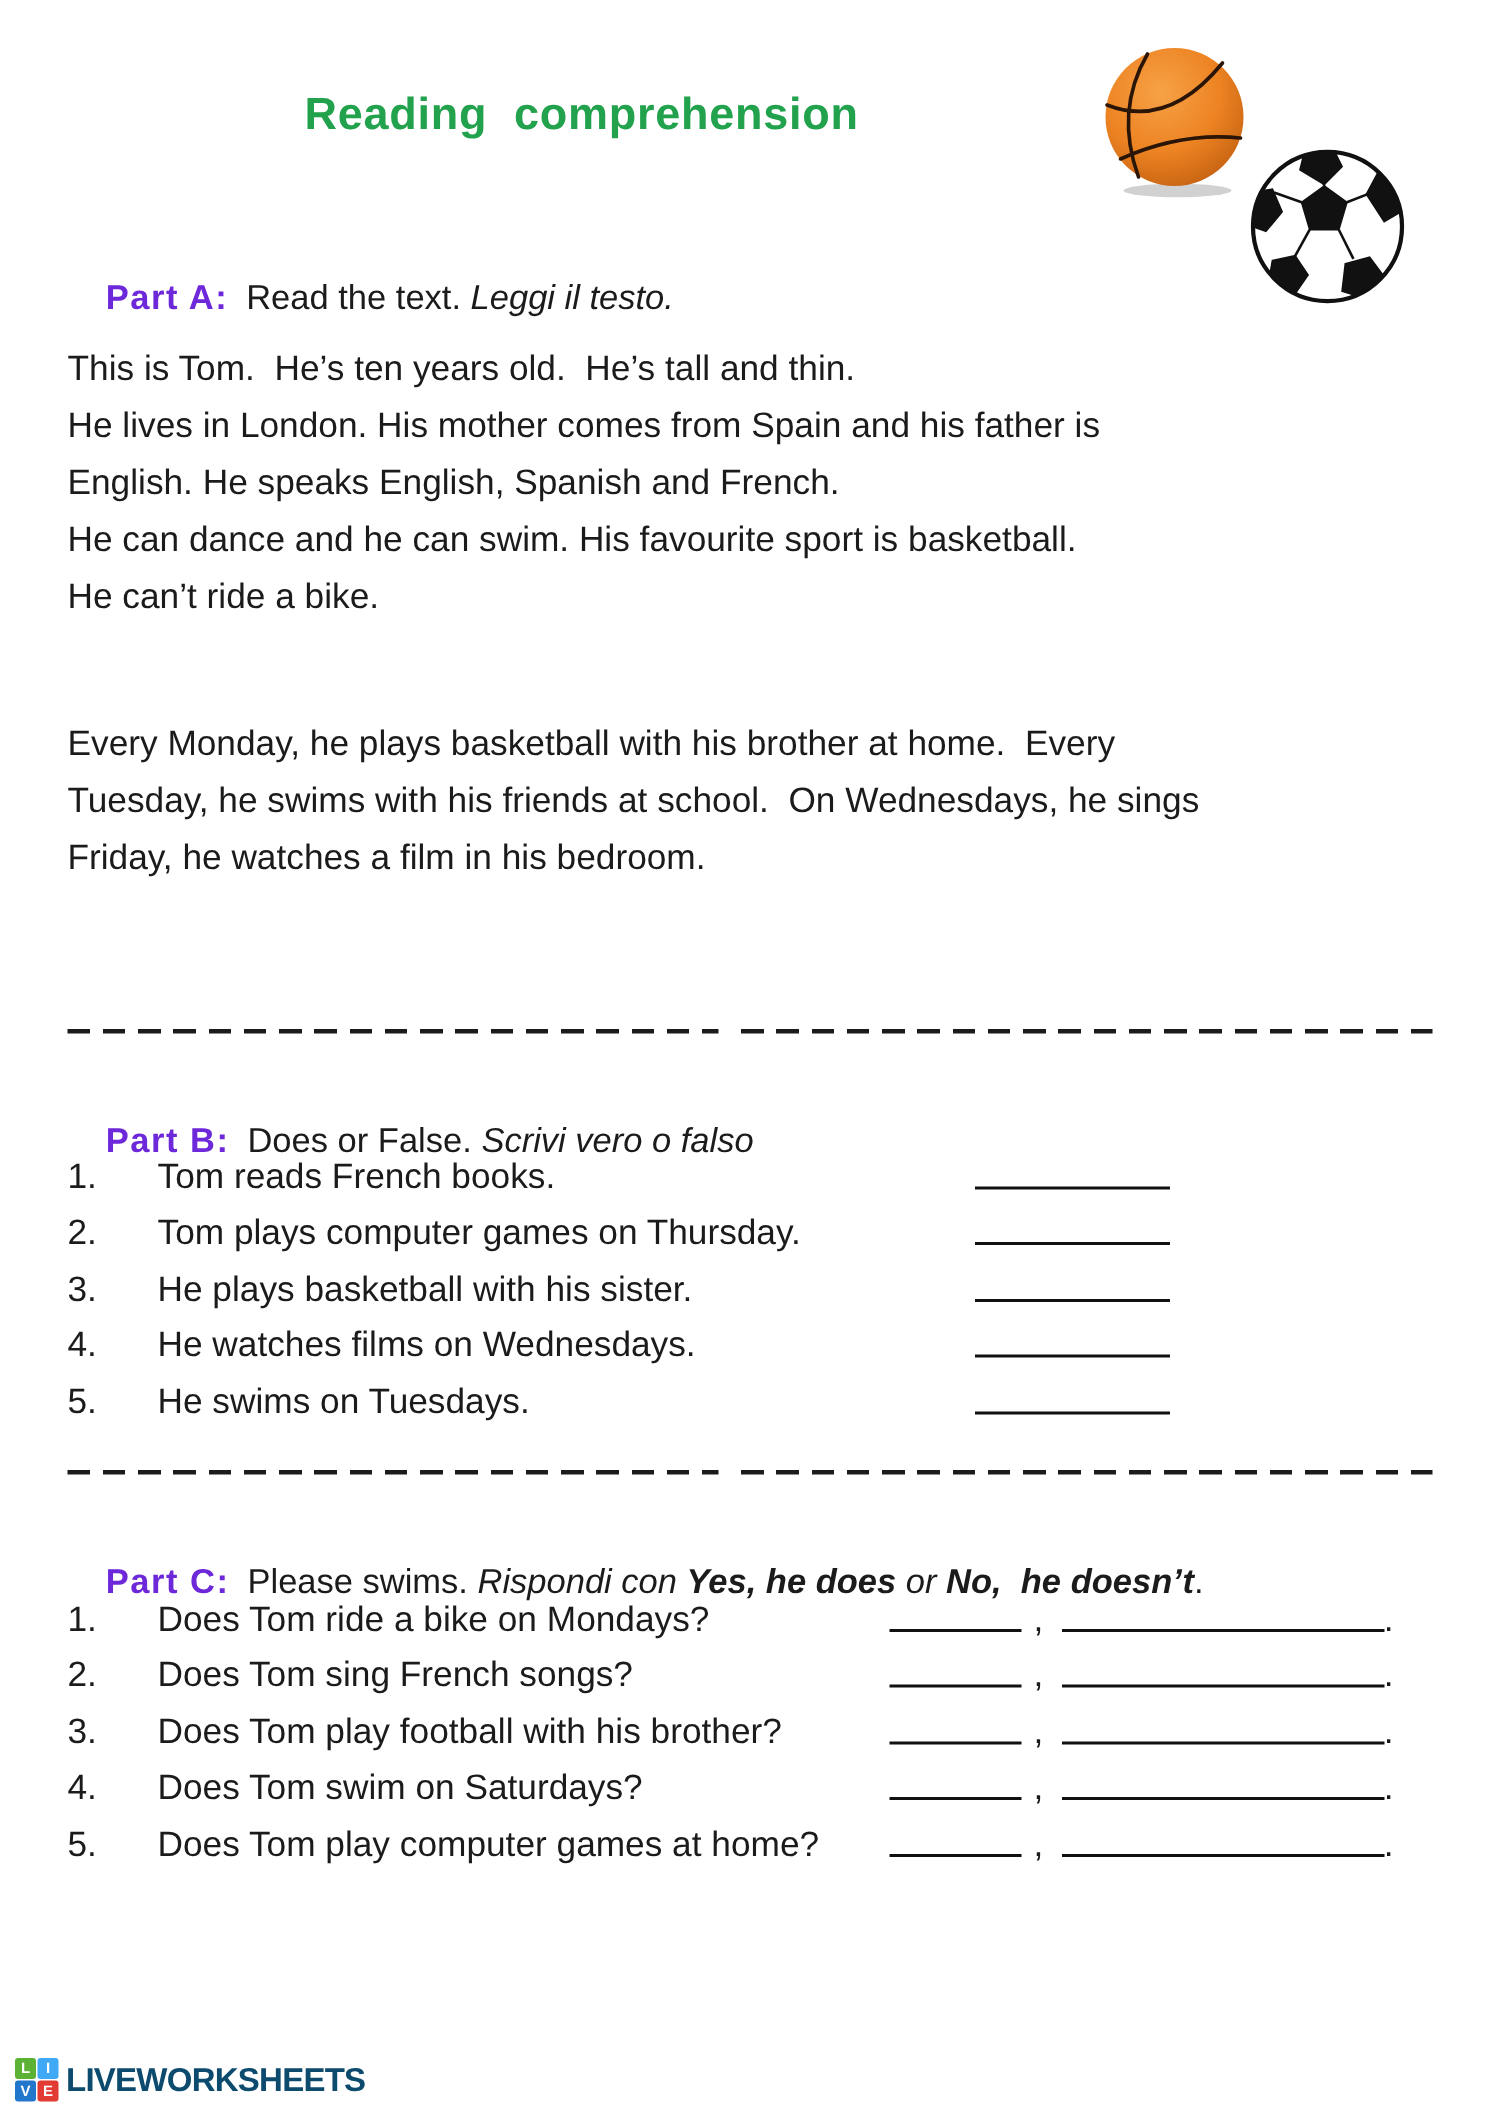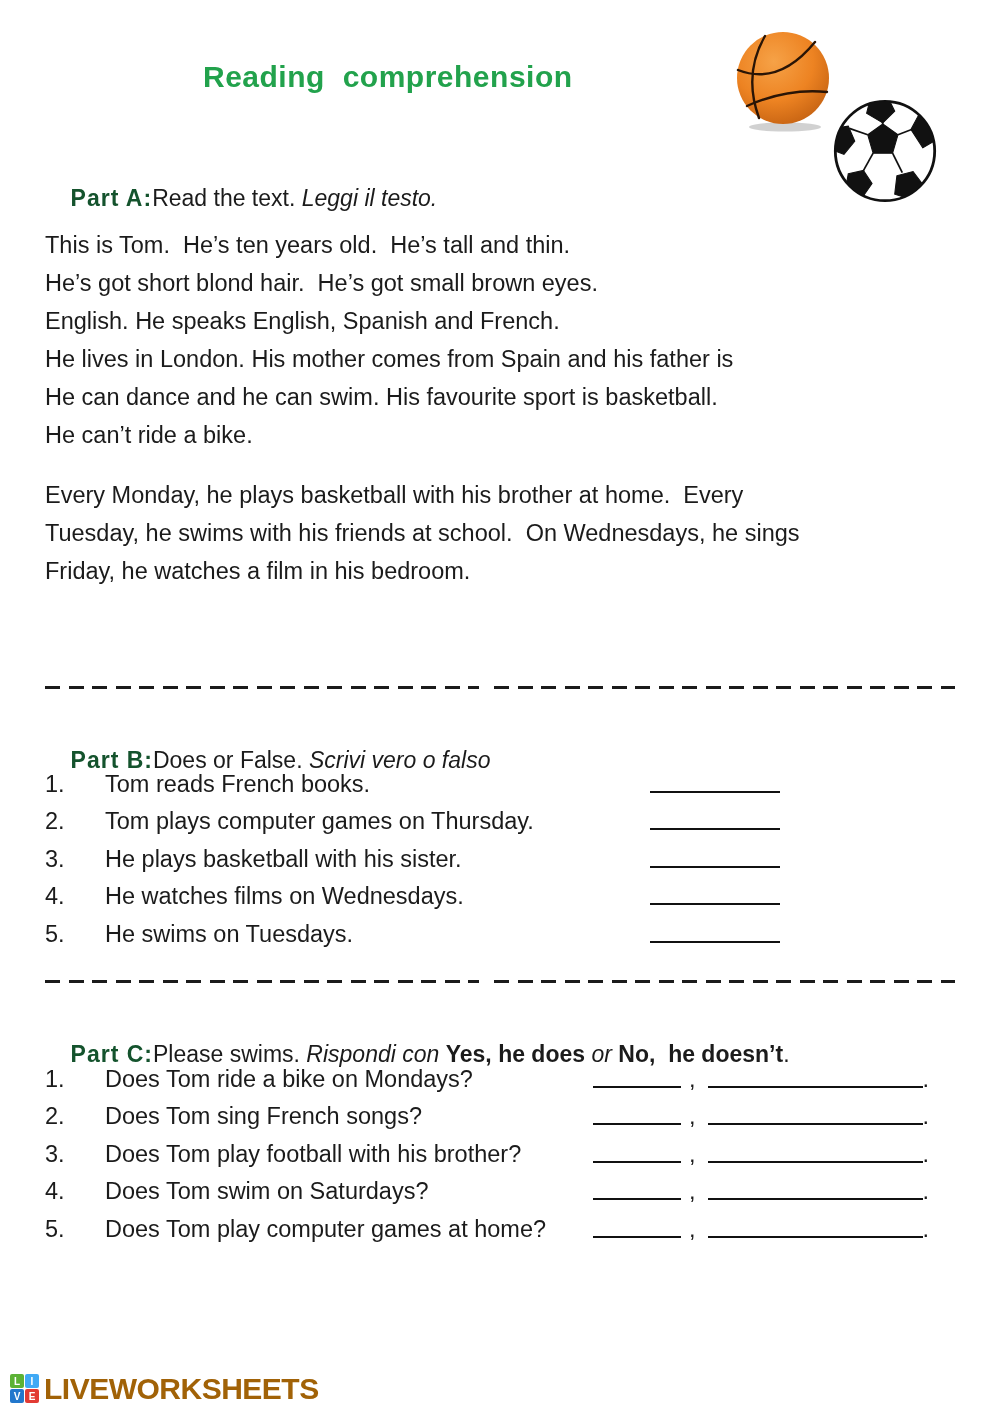--- a/index.html
+++ b/index.html
@@ -13,23 +13,23 @@
   }
   .abs{position:absolute;}
   .title{
     left:203px;top:60px;
     font-size:30px;font-weight:bold;
     color:#22a24c;
     letter-spacing:0.5px;word-spacing:9px;
   }
   .ball{position:absolute;}
   .part-header{left:45px;top:0;font-size:23px;white-space:pre-wrap;}
-  .green-label{color:#14532d;font-weight:bold;letter-spacing:1px;}
+  .green-label{color:#6d28d9;font-weight:bold;letter-spacing:1px;margin-right:12px;}
   .it{font-style:italic;}
-  .bi{font-weight:bold;}
+  .bi{font-style:italic;font-weight:bold;}
   .seg{white-space:pre-wrap;}
   .para{left:45px;font-size:23.5px;line-height:38px;}
   .para div{white-space:pre-wrap;}
   .divider{left:45px;width:910px;height:4px;display:flex;}
   .dash-seg{
     height:3.2px;
     background:repeating-linear-gradient(90deg,#1b1b1b 0 15px,transparent 15px 23.5px);
   }
   .dash-left{width:434px;margin-right:15px;}
   .dash-right{width:461px;}
@@ -52,21 +52,21 @@
   .logo-sq{
     color:#fff;font-size:10px;font-weight:bold;
     display:flex;align-items:center;justify-content:center;
     border-radius:2px;
   }
   .sq-l{background:#5cb235;}
   .sq-i{background:#3fa9f5;}
   .sq-v{background:#2277cc;}
   .sq-e{background:#e23b34;}
   .logo-text{
-    font-size:30px;font-weight:bold;color:#a16207;letter-spacing:-0.5px;
+    font-size:22px;font-weight:bold;color:#0c4a6e;letter-spacing:-0.5px;
   }
 </style>
 </head>
 <body>
 
 <div class="page">
 
   <div class="ball" style="left:733px;top:30px;width:100px;height:102px;">
     <svg width="100" height="102" viewBox="0 0 100 102">
       <defs>
@@ -115,23 +115,22 @@
   </div>
 
   <div class="abs title">Reading comprehension</div>
 
   <div class="abs part-header" style="top:158px;">
     <span class="green-label">Part A:</span><span class="seg">Read the text. </span><span class="seg it">Leggi il testo.</span>
   </div>
 
   <div class="abs para" style="top:226px;">
     <div>This is Tom.  He’s ten years old.  He’s tall and thin.</div>
-    <div>He’s got short blond hair.  He’s got small brown eyes.</div>
+    <div>He lives in London. His mother comes from Spain and his father is</div>
     <div>English. He speaks English, Spanish and French.</div>
-    <div>He lives in London. His mother comes from Spain and his father is</div>
     <div>He can dance and he can swim. His favourite sport is basketball.</div>
     <div>He can’t ride a bike.</div>
   </div>
 
   <div class="abs para" style="top:476px;">
     <div>Every Monday, he plays basketball with his brother at home.  Every</div>
     <div>Tuesday, he swims with his friends at school.  On Wednesdays, he sings</div>
     <div>Friday, he watches a film in his bedroom.</div>
   </div>
 

